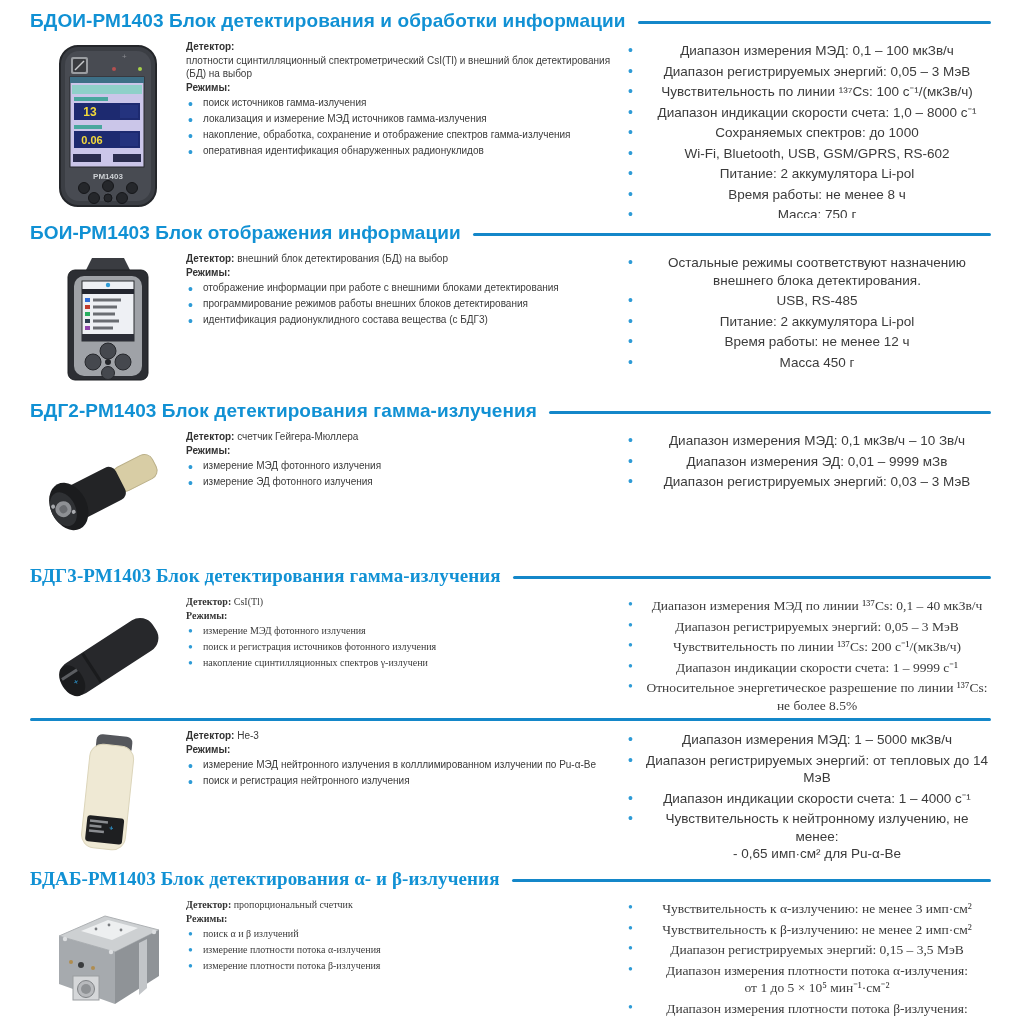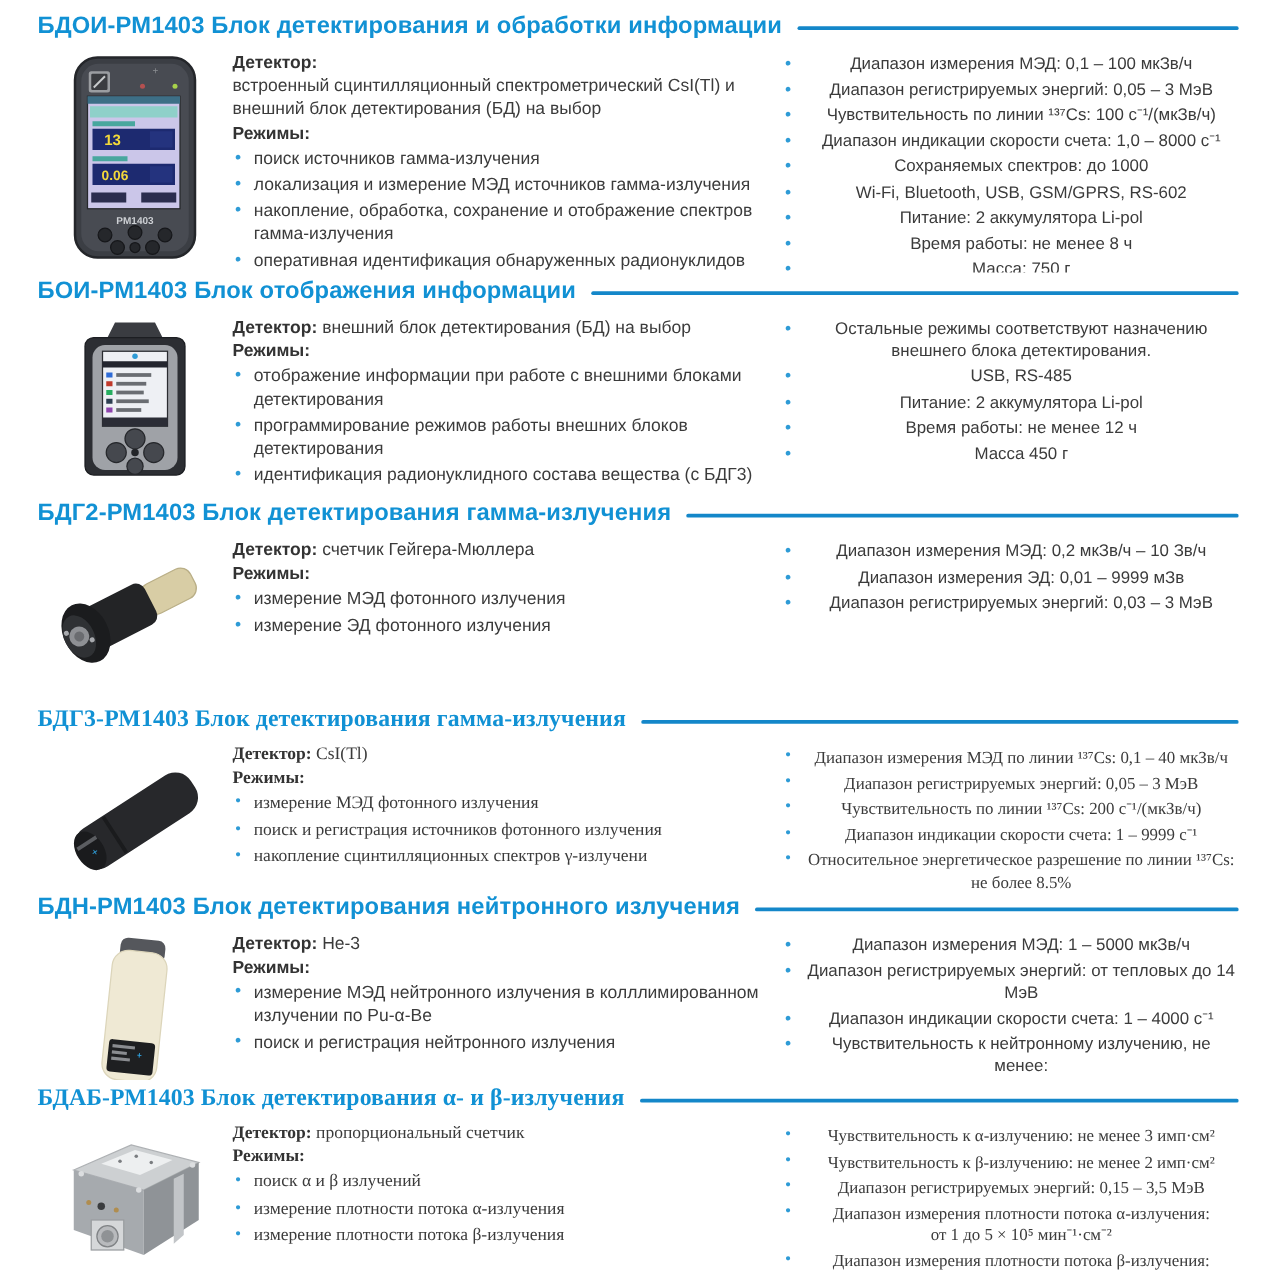--- a/index.html
+++ b/index.html
@@ -14,21 +14,21 @@
   .s1 { height:212px; } .s2 { height:178px; } .s3 { height:165px; }
   .s4 { height:150px;font-family:Liberation Serif, serif; } .s5 { height:153px; } .s6 { height:156px;font-family:Liberation Serif, serif; }
   .sec-head { display:flex; align-items:center; gap:12px; margin:0 0 8px 0; padding-top:4px; }
   .sec-title {
     font-size:19px; font-weight:bold; color:#1191d4;
     white-space:nowrap; letter-spacing:0.1px;
   }
   .sec-rule { flex:1; height:3px; background:#1487c9; border-radius:2px; margin-top:3px; }
   .sec-body { display:flex; align-items:flex-start; }
   .col-img { flex:0 0 156px; width:156px; display:flex; justify-content:center; }
-  .col-main { flex:0 0 432px; width:432px; font-size:14px; line-height:1.3; }
+  .col-main { flex:0 0 432px; width:432px; font-size:10px; line-height:1.3; }
   .col-specs { flex:1; font-size:13.5px; line-height:1.3; padding-left:8px;text-align:center; }
   .lbl { font-weight:bold; color:#333333; }
   .det { margin-bottom:1px; }
   .det-text { margin-bottom:1px; }
   ul.blist { list-style:none; margin:2px 0 0 0; padding:0; }
   ul.blist li {
     position:relative; padding-left:17px; margin-bottom:3px;
     white-space:pre-line;
   }
   ul.blist li::before {
@@ -74,21 +74,21 @@
         <circle cx="30" cy="144" r="5.5" fill="#25272b" stroke="#16171a"></circle>
         <circle cx="54" cy="142" r="5.5" fill="#25272b" stroke="#16171a"></circle>
         <circle cx="78" cy="144" r="5.5" fill="#25272b" stroke="#16171a"></circle>
         <circle cx="40" cy="154" r="5.5" fill="#25272b" stroke="#16171a"></circle>
         <circle cx="68" cy="154" r="5.5" fill="#25272b" stroke="#16171a"></circle>
         <circle cx="54" cy="154" r="4" fill="#25272b" stroke="#16171a"></circle>
       </svg>
     </div>
     <div class="col-main">
       <div class="det"><b class="lbl">Детектор:</b></div>
-      <div class="det-text">встроенный сцинтилляционный спектрометрический CsI(Tl) и внешний блок детектирования (БД) на выбор</div>
+      <div class="det-text">плотности сцинтилляционный спектрометрический CsI(Tl) и внешний блок детектирования (БД) на выбор</div>
       <div class="det"><b class="lbl">Режимы:</b></div>
       <ul class="blist">
         <li>поиск источников гамма-излучения</li>
         <li>локализация и измерение МЭД источников гамма-излучения</li>
         <li>накопление, обработка, сохранение и отображение спектров гамма-излучения</li>
         <li>оперативная идентификация обнаруженных радионуклидов</li>
       </ul>
     </div>
     <div class="col-specs">
       <ul class="blist">
@@ -182,21 +182,21 @@
     <div class="col-main">
       <div class="det"><b class="lbl">Детектор:</b> <span>счетчик Гейгера-Мюллера</span></div>
       <div class="det"><b class="lbl">Режимы:</b></div>
       <ul class="blist">
         <li>измерение МЭД фотонного излучения</li>
         <li>измерение ЭД фотонного излучения</li>
       </ul>
     </div>
     <div class="col-specs">
       <ul class="blist">
-        <li>Диапазон измерения МЭД: 0,2 мкЗв/ч – 10 Зв/ч</li>
+        <li>Диапазон измерения МЭД: 0,1 мкЗв/ч – 10 Зв/ч</li>
         <li>Диапазон измерения ЭД: 0,01 – 9999 мЗв</li>
         <li>Диапазон регистрируемых энергий: 0,03 – 3 МэВ</li>
       </ul>
     </div>
   </div>
 </div>
 
 <div class="section s4">
   <div class="sec-head">
     <span class="sec-title">БДГ3-РМ1403 Блок детектирования гамма-излучения</span>
@@ -230,21 +230,20 @@
         <li>Чувствительность по линии ¹³⁷Cs: 200 с⁻¹/(мкЗв/ч)</li>
         <li>Диапазон индикации скорости счета: 1 – 9999 с⁻¹</li>
         <li>Относительное энергетическое разрешение по линии ¹³⁷Cs: не более 8.5%</li>
       </ul>
     </div>
   </div>
 </div>
 
 <div class="section s5">
   <div class="sec-head">
-    <span class="sec-title">БДН-РМ1403 Блок детектирования нейтронного излучения</span>
     <span class="sec-rule"></span>
   </div>
   <div class="sec-body">
     <div class="col-img">
       <svg class="mt4" width="86" height="120" viewBox="0 0 86 120">
         <g transform="rotate(6 43 60)">
           <rect x="26" y="2" width="36" height="18" rx="6" fill="#55575c"></rect>
           <rect x="21" y="12" width="44" height="104" rx="13" fill="#efe9d4" stroke="#dcd5ba"></rect>
           <rect x="25" y="84" width="37" height="26" rx="3" fill="#1e1f21"></rect>
           <rect x="28" y="88" width="18" height="2.5" fill="#8a8c90"></rect>

